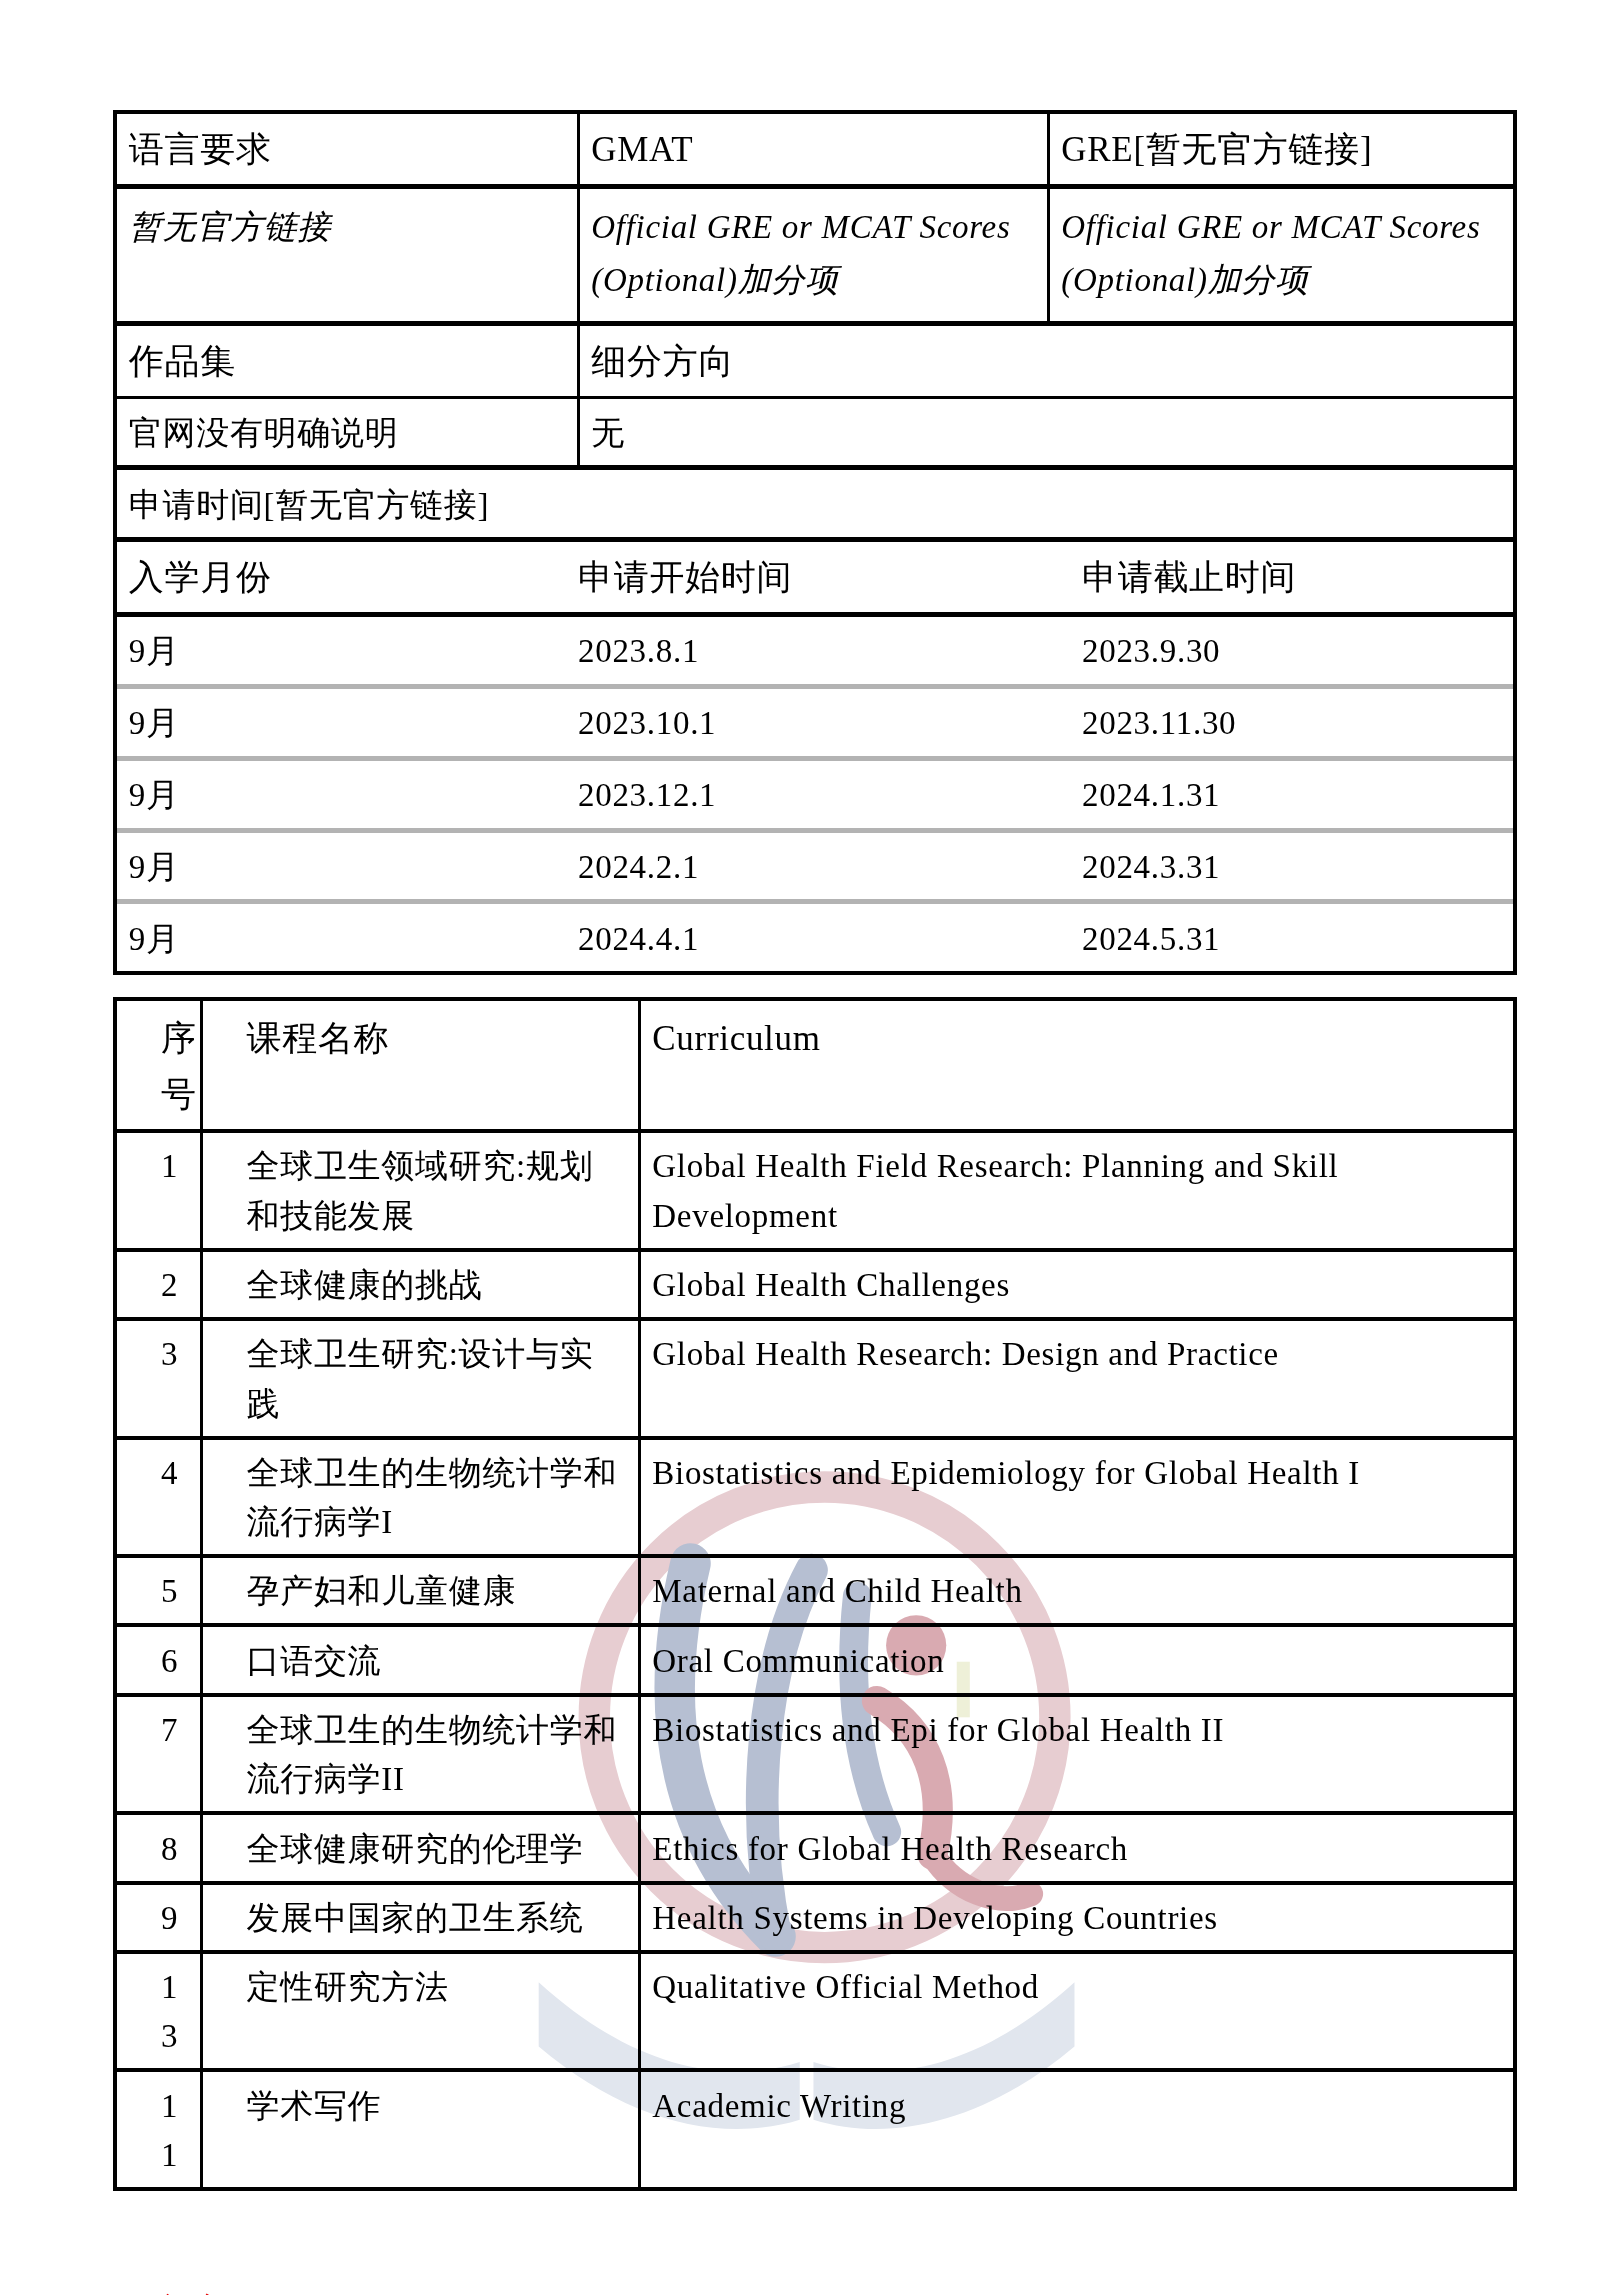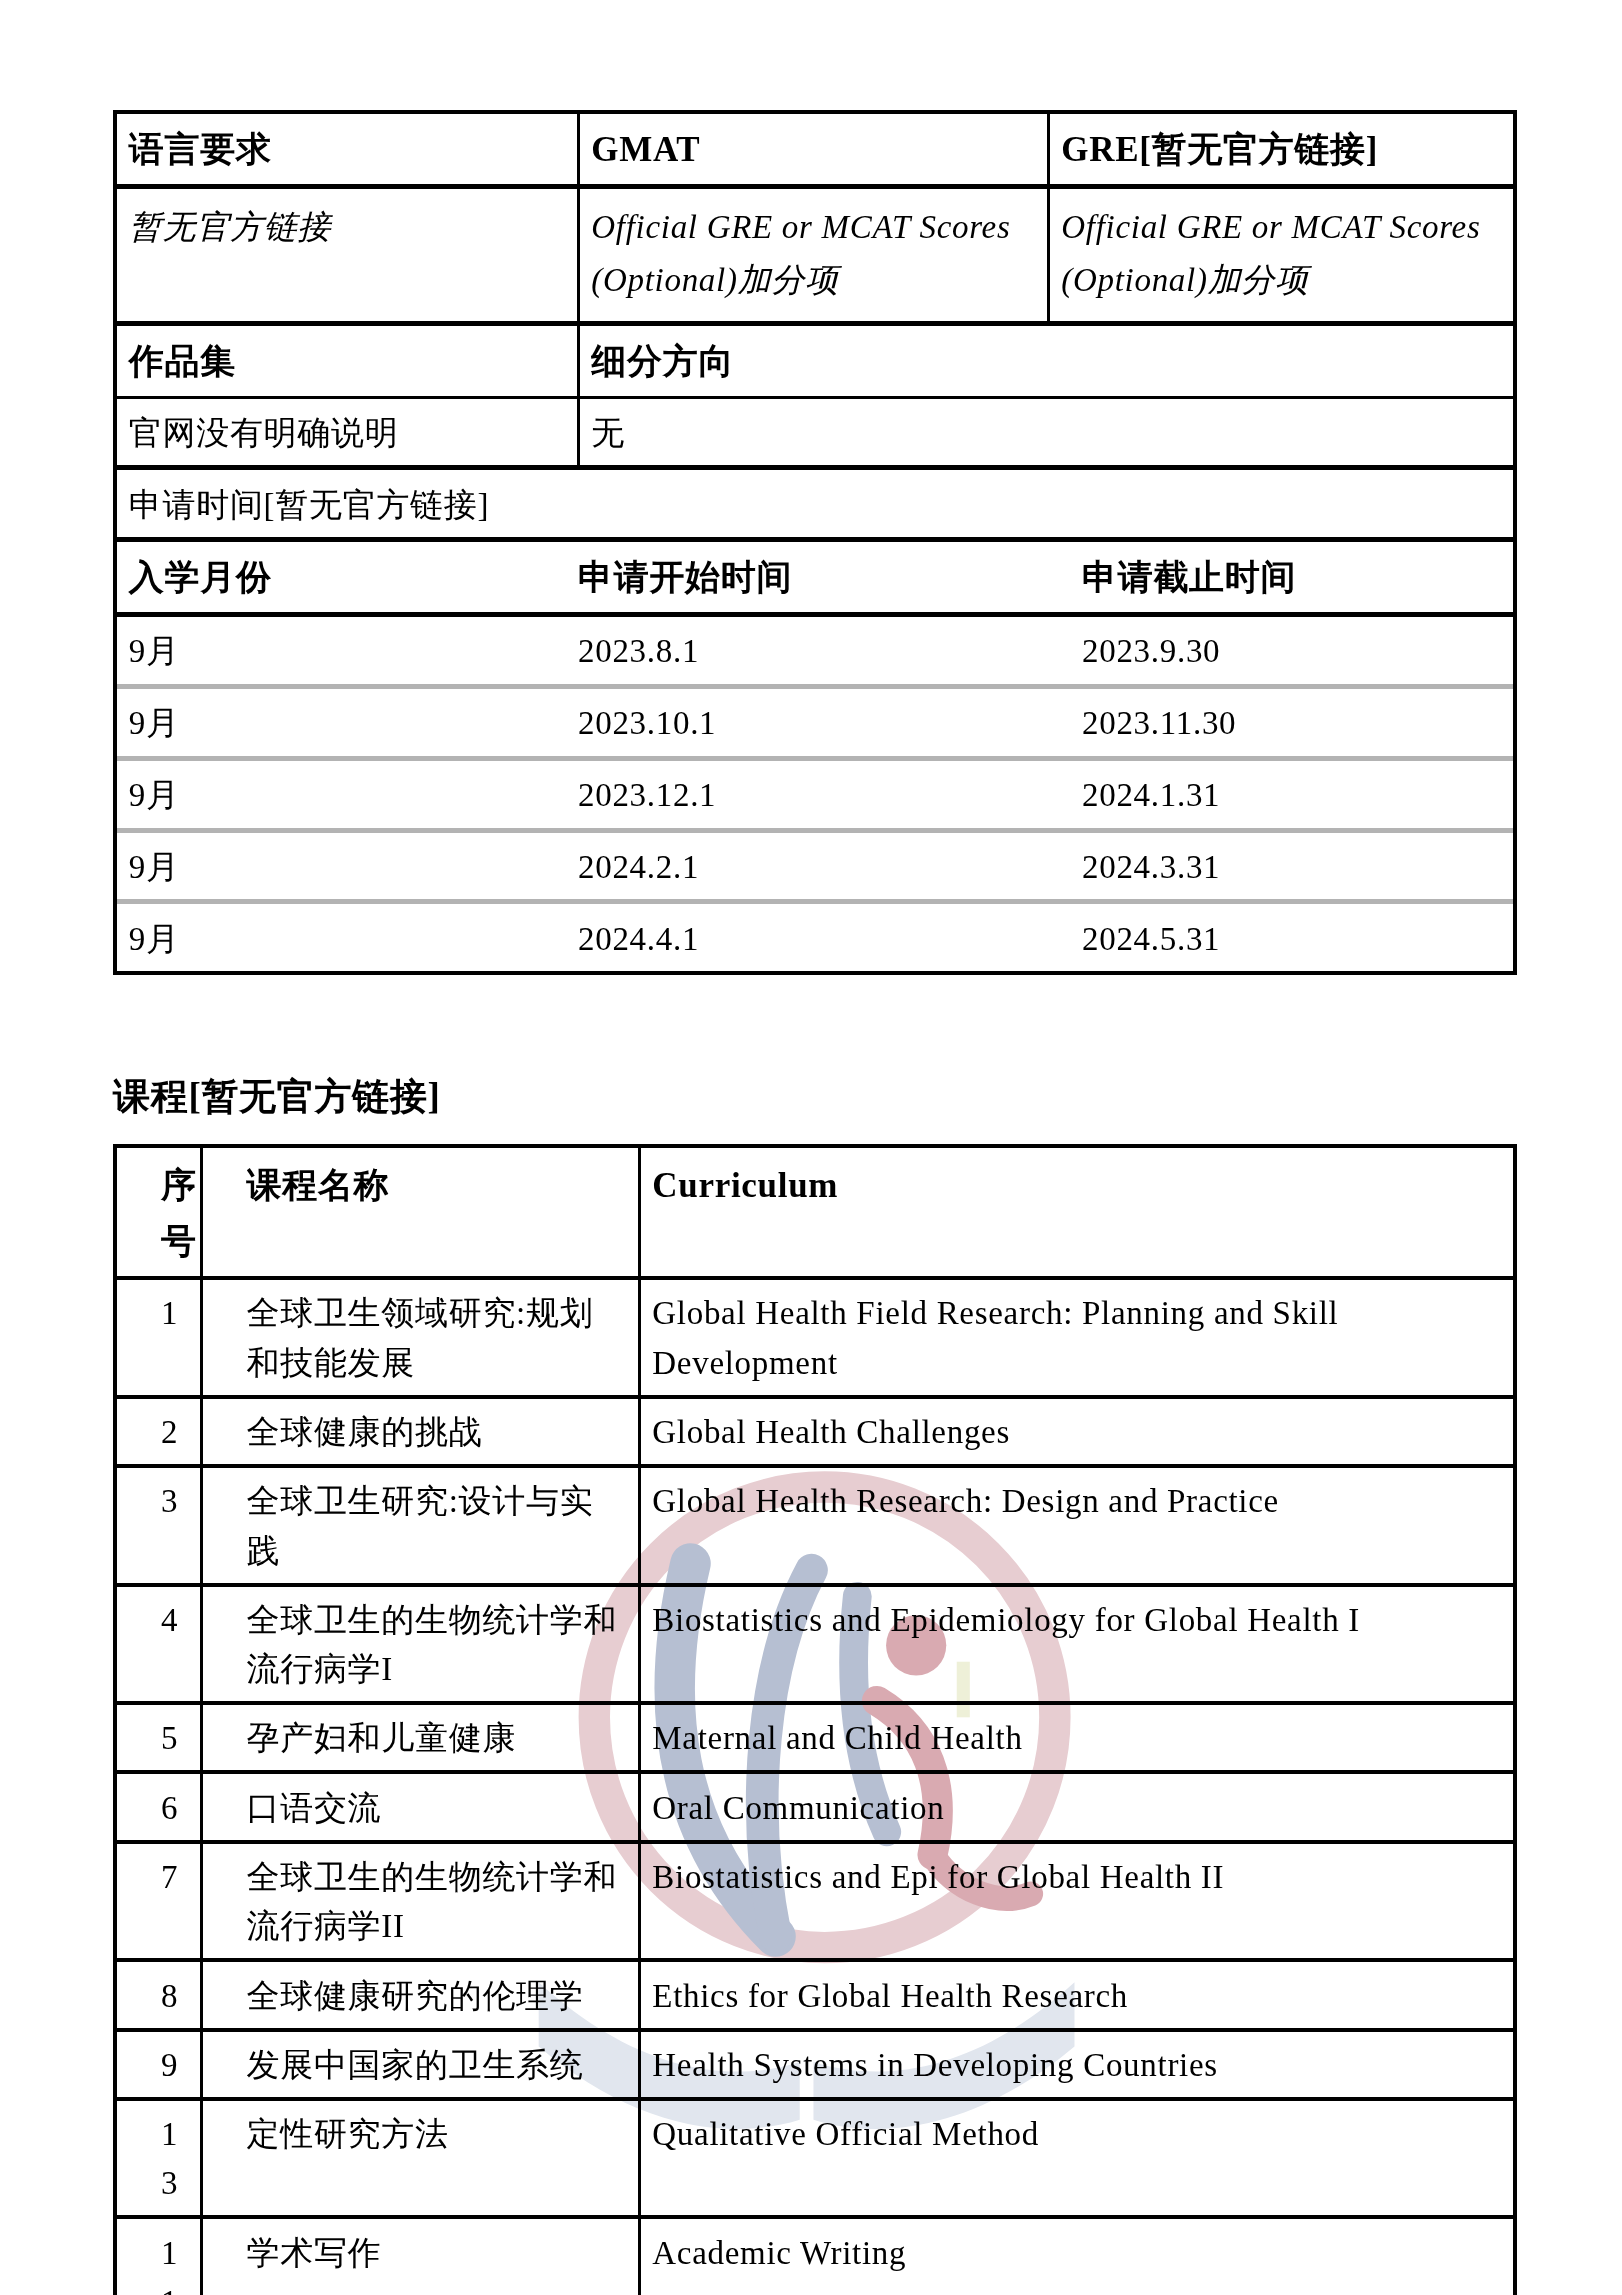--- a/index.html
+++ b/index.html
@@ -12,21 +12,21 @@
     overflow:hidden;
   }
   .watermark{position:absolute;left:0;top:0;width:1623px;height:2295px;z-index:0;}
   .content{position:absolute;left:113px;top:110px;width:1404px;z-index:1;}
 
   .box{border:4.6px solid #000;}
   table{border-collapse:collapse;width:100%;table-layout:fixed;}
   td,th{vertical-align:top;text-align:left;font-weight:normal;
         font-size:33px;line-height:1.55;letter-spacing:0.7px;
         padding:9.2px 11.8px 6.5px 11.8px;word-wrap:break-word;}
-  .b{font-weight:bold;font-size:35px;}
+  .b{font-weight:normal;font-size:35px;}
 
   
   .t1 .rb{border-right:3.3px solid #000;}
   .t1 .row-a td{border-bottom:5.9px solid #000;height:38px;}
   .t1 .row-b td{border-bottom:5.9px solid #000;line-height:1.62;padding-top:11.8px;padding-bottom:13px;font-style:italic;}
   .t1 .row-c td{border-bottom:3.9px solid #000;height:38px;}
   .t1 .row-d td{border-bottom:5.2px solid #000;height:38px;}
   .t1 .row-e td{height:35px;}
 
   
@@ -147,21 +147,20 @@
         </tr>
         <tr class="sep">
           <td>9月</td>
           <td class="c2">2024.4.1</td>
           <td class="c3">2024.5.31</td>
         </tr>
       </tbody>
         </table>
     </div>
 
-    <div class="courses-heading">课程[暂无官方链接]</div>
 
     <div class="t3wrap box">
       <table class="t3">
         <colgroup>
             <col style="width:84px">
             <col style="width:438px">
             <col>
           </colgroup>
         <tbody>
             <tr>

